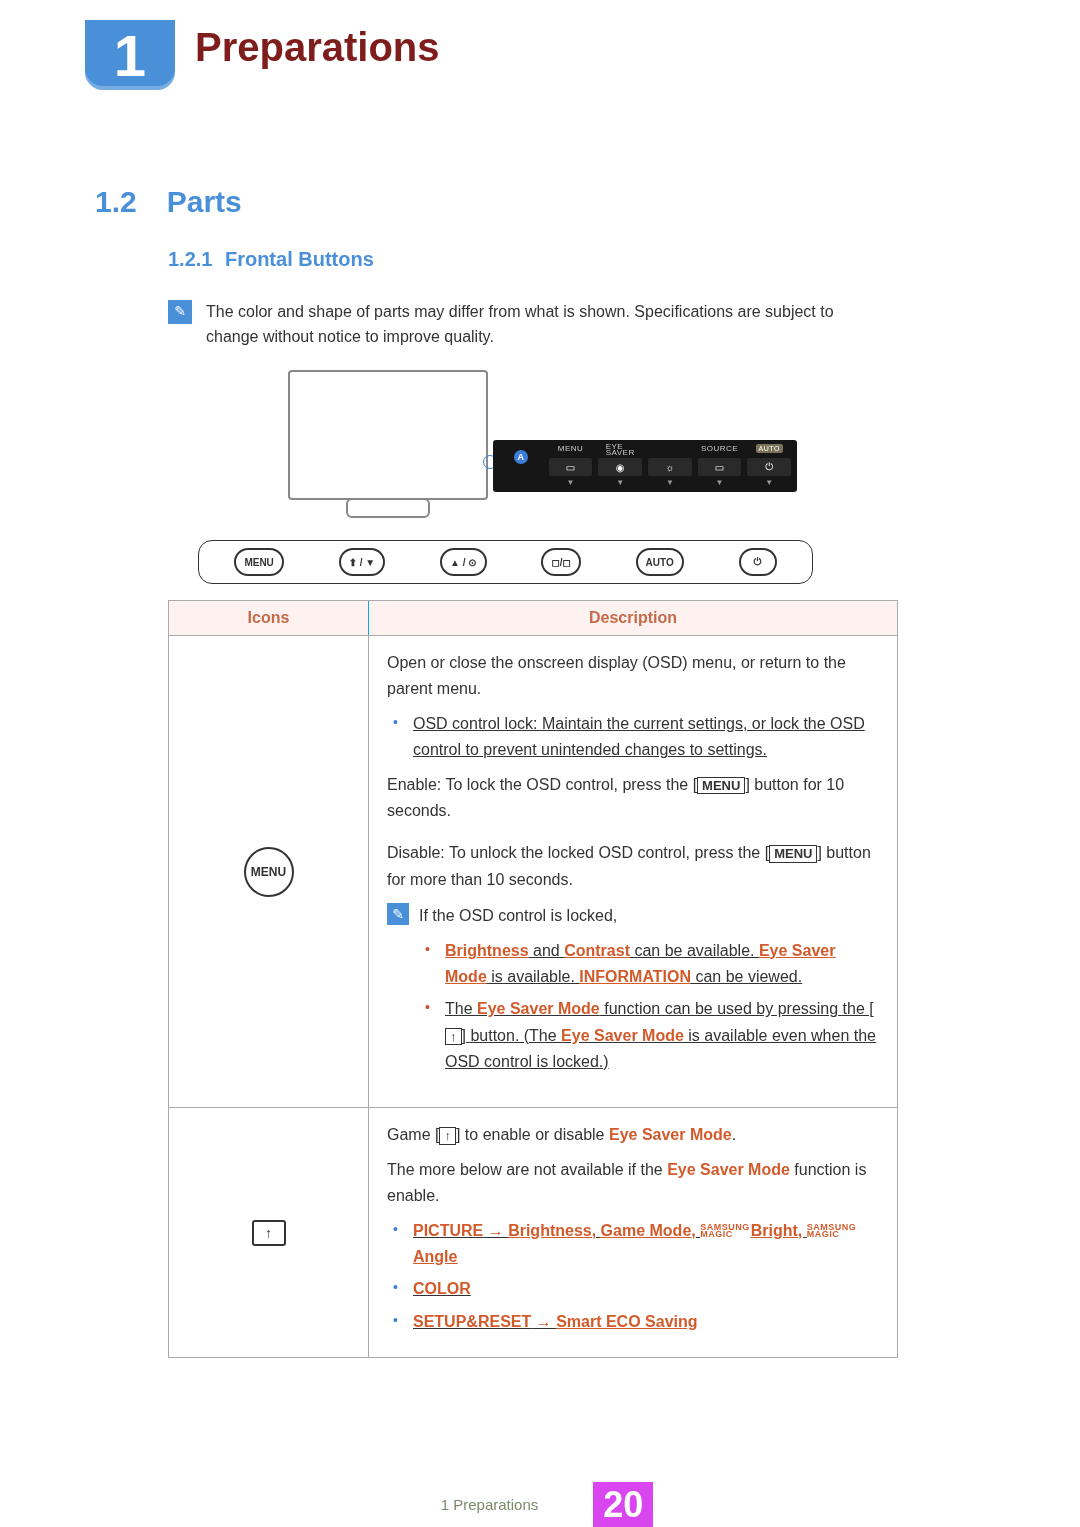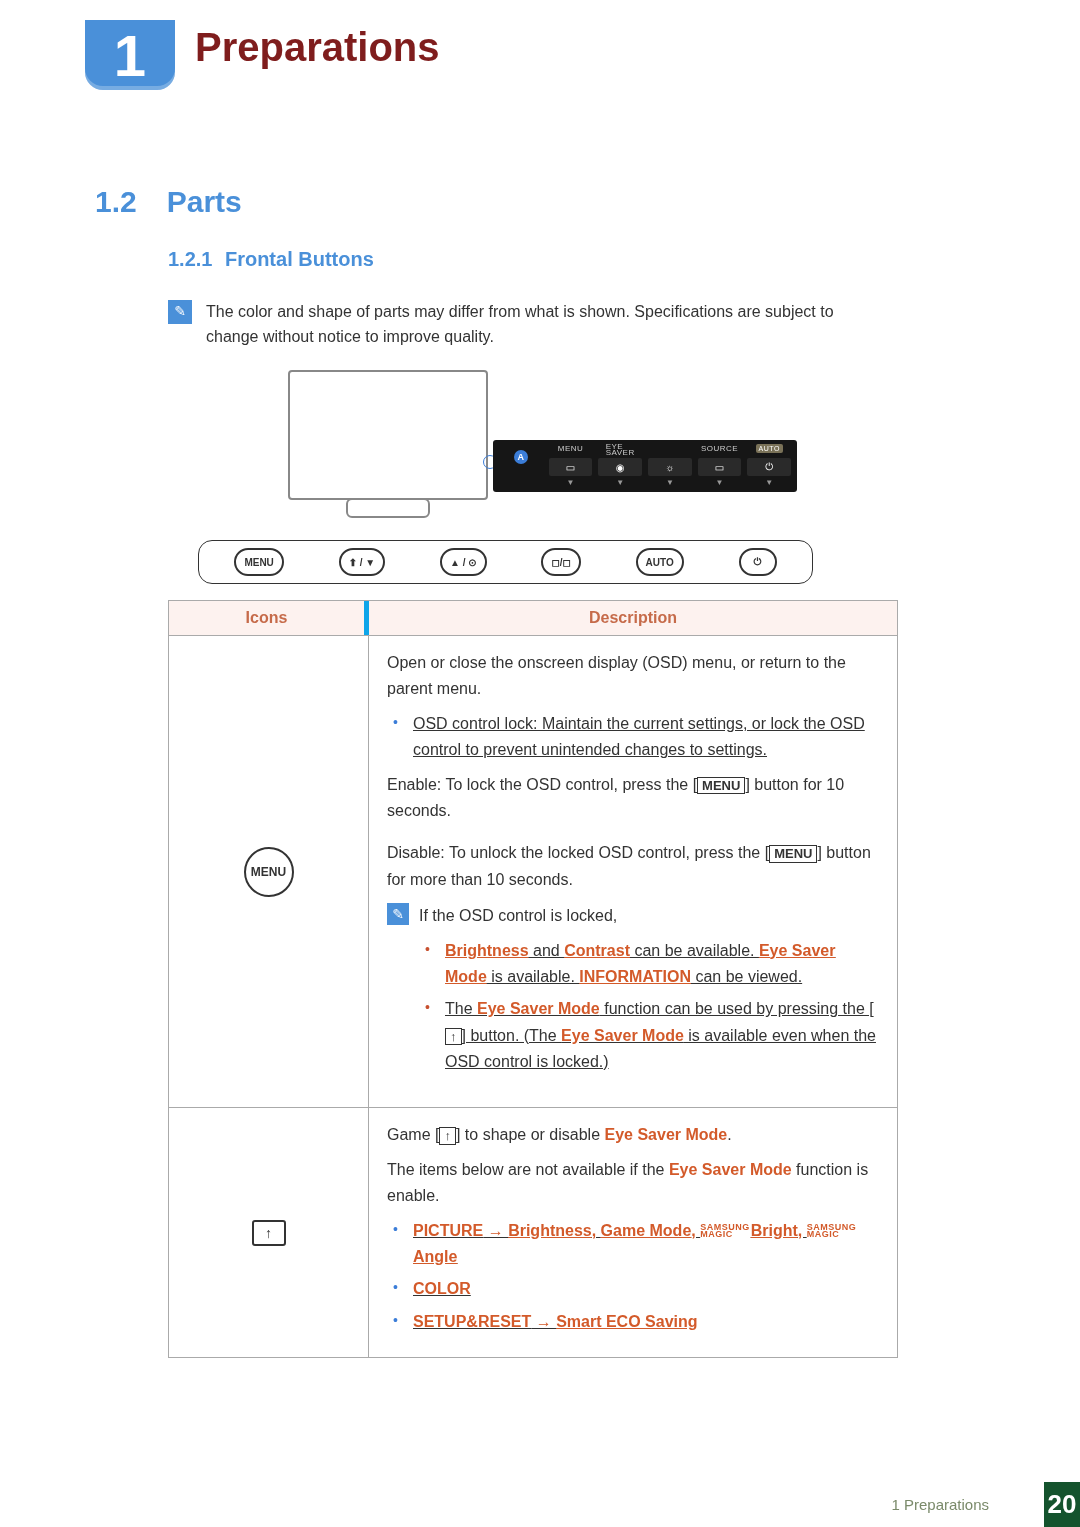--- a/index.html
+++ b/index.html
@@ -112,21 +112,21 @@
     border: 2px solid #333; border-radius: 999px; padding: 3px 8px;
     font-size: 10px; font-weight: bold; min-width:38px; height:28px;
     display:flex; align-items:center; justify-content:center; gap:2px;
   }
   .table-wrap {
     position: absolute; top: 600px; left: 168px; width: 730px;
     border: 1px solid #aaa;
   }
   .thead { display:flex; background:#fdf2ef; }
   .th { padding:8px 12px; font-weight:bold; color:#c66b4a; font-size:16px; text-align:center;}
-  .th-icons { width: 200px; border-right:5px solid #0ea5e9;}
+  .th-icons { width: 200px; border-right:1px solid #0ea5e9;}
   .th-desc { flex:1; }
   .trow { display:flex; border-top:1px solid #aaa; }
   .td-icons { width:200px; border-right:1px solid #aaa; display:flex; align-items:center; justify-content:center; padding:10px;}
   .td-desc { flex:1; padding:14px 18px; font-size:16px; line-height:1.65;}
   .menu-circle {
     width:50px; height:50px; border:2px solid #333; border-radius:50%;
     display:flex; align-items:center; justify-content:center;
     font-size:12px; font-weight:bold;
   }
   .eye-saver-icon {
@@ -139,28 +139,28 @@
   ul.bul.red > li::before { color:#c7502f;}
   .hl { color:#d35a2a; font-weight:bold;}
   .hlu { color:#d35a2a; font-weight:bold; text-decoration:underline;}
   .ibox { border:1.5px solid #333; padding:0 4px; font-size:13px; font-weight:bold; display:inline-block; line-height:1.2;}
   .small-note { display:flex; gap:10px; margin:10px 0;}
   .small-note .note-icon { width:22px;height:22px;flex:0 0 22px;}
   .samsung-magic { display:inline-block; font-size:9px; font-weight:bold; letter-spacing:0.5px; line-height:0.8; vertical-align:middle; margin-right:1px;}
   .samsung-magic span{display:block;}
   .footer {
     position: absolute; bottom: 0; left: 0; right: 0;
-    display: flex; justify-content: flex-end; align-items: stretch; gap: 41px;
+    display: flex; justify-content: center; align-items: stretch; gap: 41px;
   }
   .footer-text {
     color:#7a8a6a; font-size:15px; padding:14px 14px;
   }
   .footer-page {
-    background:#14532d; color:#fff; font-size:26px; font-weight:bold;
-    width:36px; display:flex; align-items:center; justify-content:center;
+    background:#d946ef; color:#fff; font-size:36px; font-weight:bold;
+    width:60px; display:flex; align-items:center; justify-content:center;
   }
 </style>
 </head>
 <body>
 
 <div class="chapter-tab">1</div>
 <div class="chapter-title">Preparations</div>
 
 <div class="section-row">
   <span class="section-num">1.2</span>
@@ -259,24 +259,24 @@
       </div>
     </div>
   </div>
 
   <div class="trow">
     <div class="td-icons">
       <div class="eye-saver-icon">↑</div>
     </div>
     <div class="td-desc">
       <div>
-        <span>Game [</span><span class="ibox">↑</span><span>] to shape or disable </span><span class="hl">Eye Saver Mode</span><span>.</span>
+        <span>Game [</span><span class="ibox">↑</span><span>] to enable or disable </span><span class="hl">Eye Saver Mode</span><span>.</span>
       </div>
       <div style="margin-top:8px">
-        <span>The items below are not available if the </span><span class="hl">Eye Saver Mode</span><span> function is enable.</span>
+        <span>The more below are not available if the </span><span class="hl">Eye Saver Mode</span><span> function is enable.</span>
       </div>
       <ul class="bul">
         <li>
           <span class="hl">PICTURE</span><span class="hl"> → </span><span class="hlu">Brightness</span><span class="hl">, </span><span class="hlu">Game Mode</span><span class="hl">, </span><span class="samsung-magic hl"><span>SAMSUNG</span><span>MAGIC</span></span><span class="hlu">Bright</span><span class="hl">, </span><span class="samsung-magic hl"><span>SAMSUNG</span><span>MAGIC</span></span><span class="hlu">Angle</span>
         </li>
         <li><span class="hl">COLOR</span></li>
         <li>
           <span class="hl">SETUP&amp;RESET</span><span class="hl"> → </span><span class="hlu">Smart ECO Saving</span>
         </li>
       </ul>

